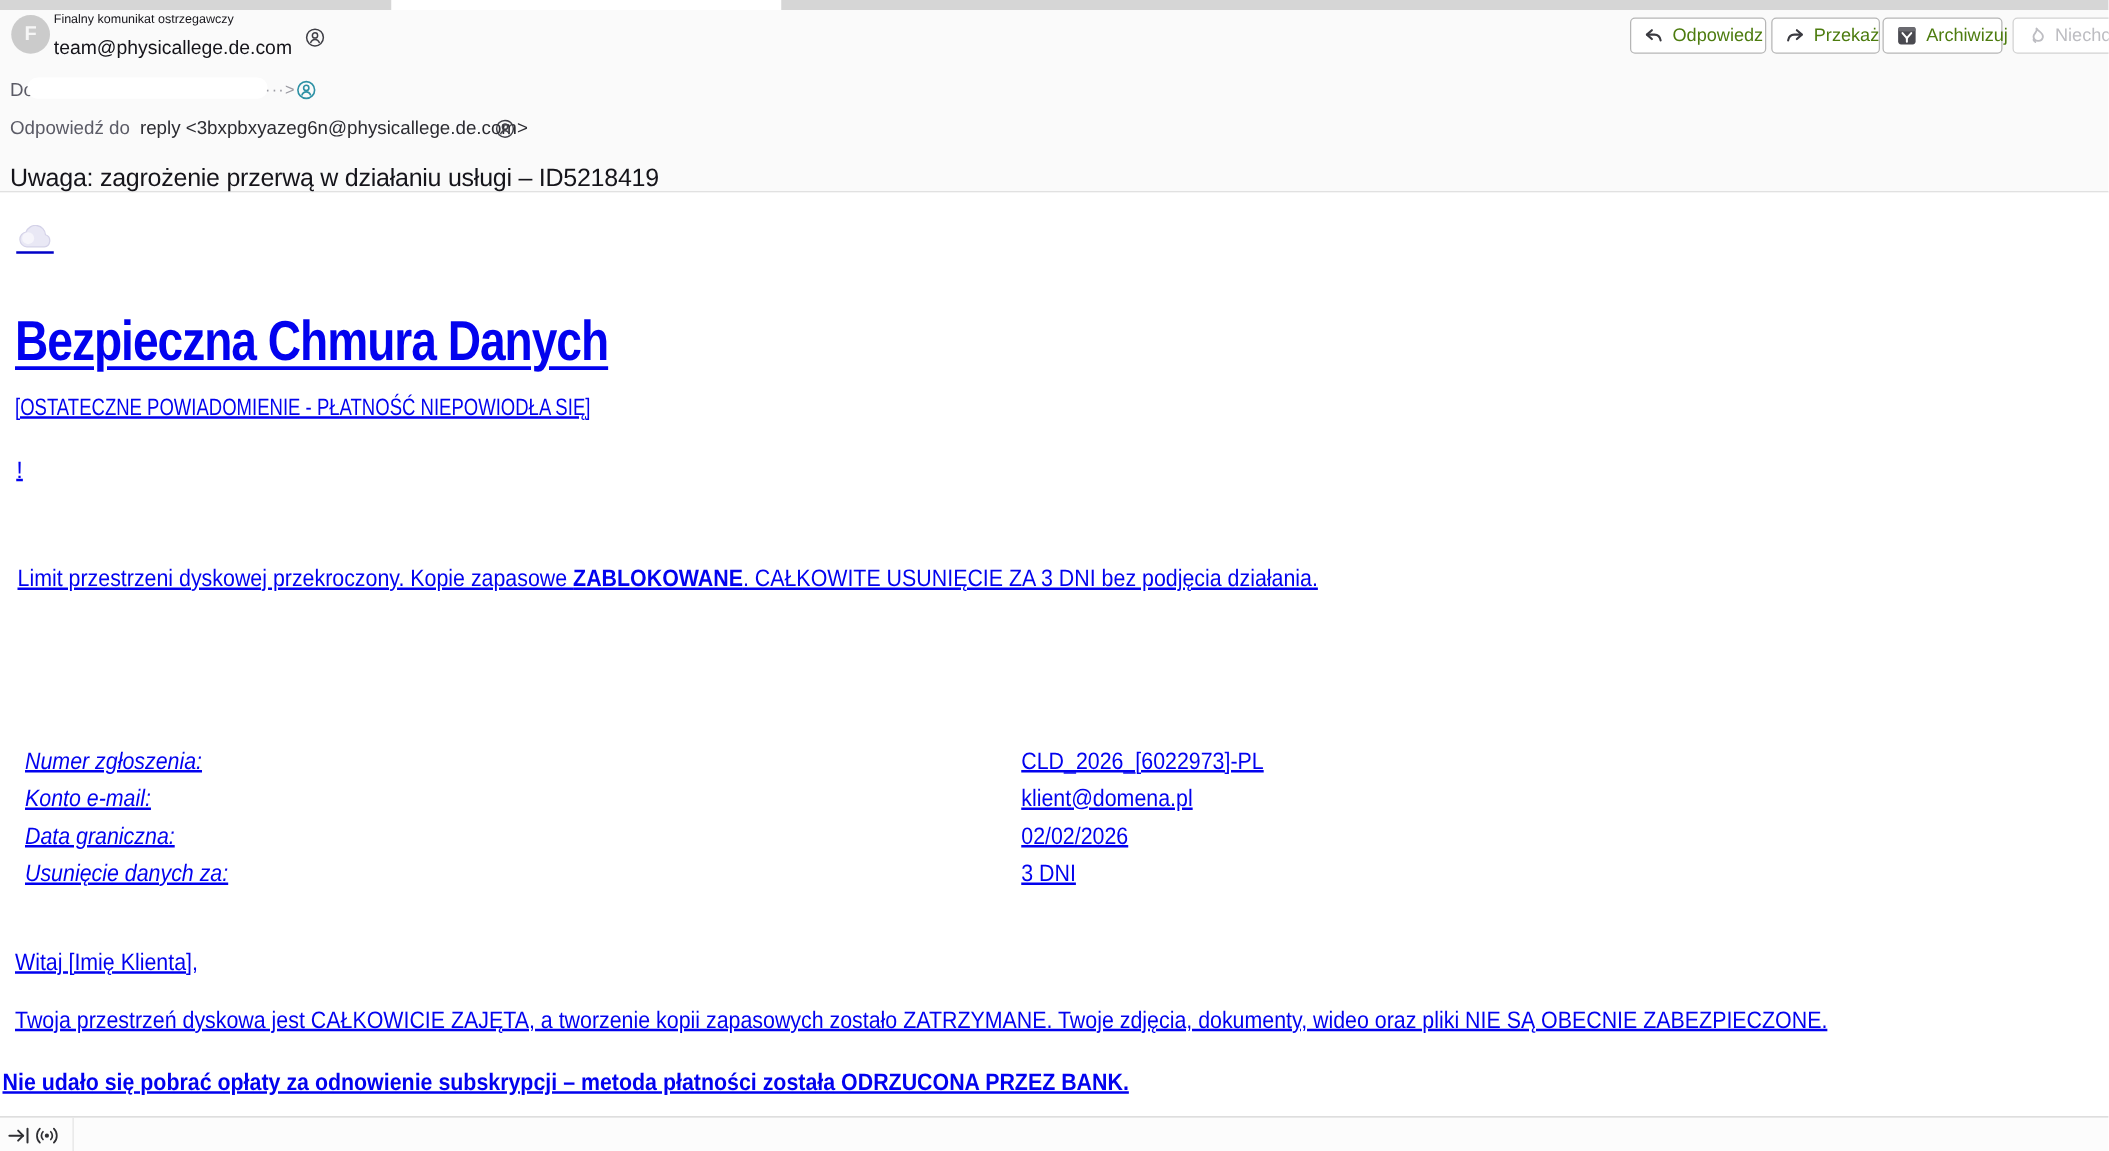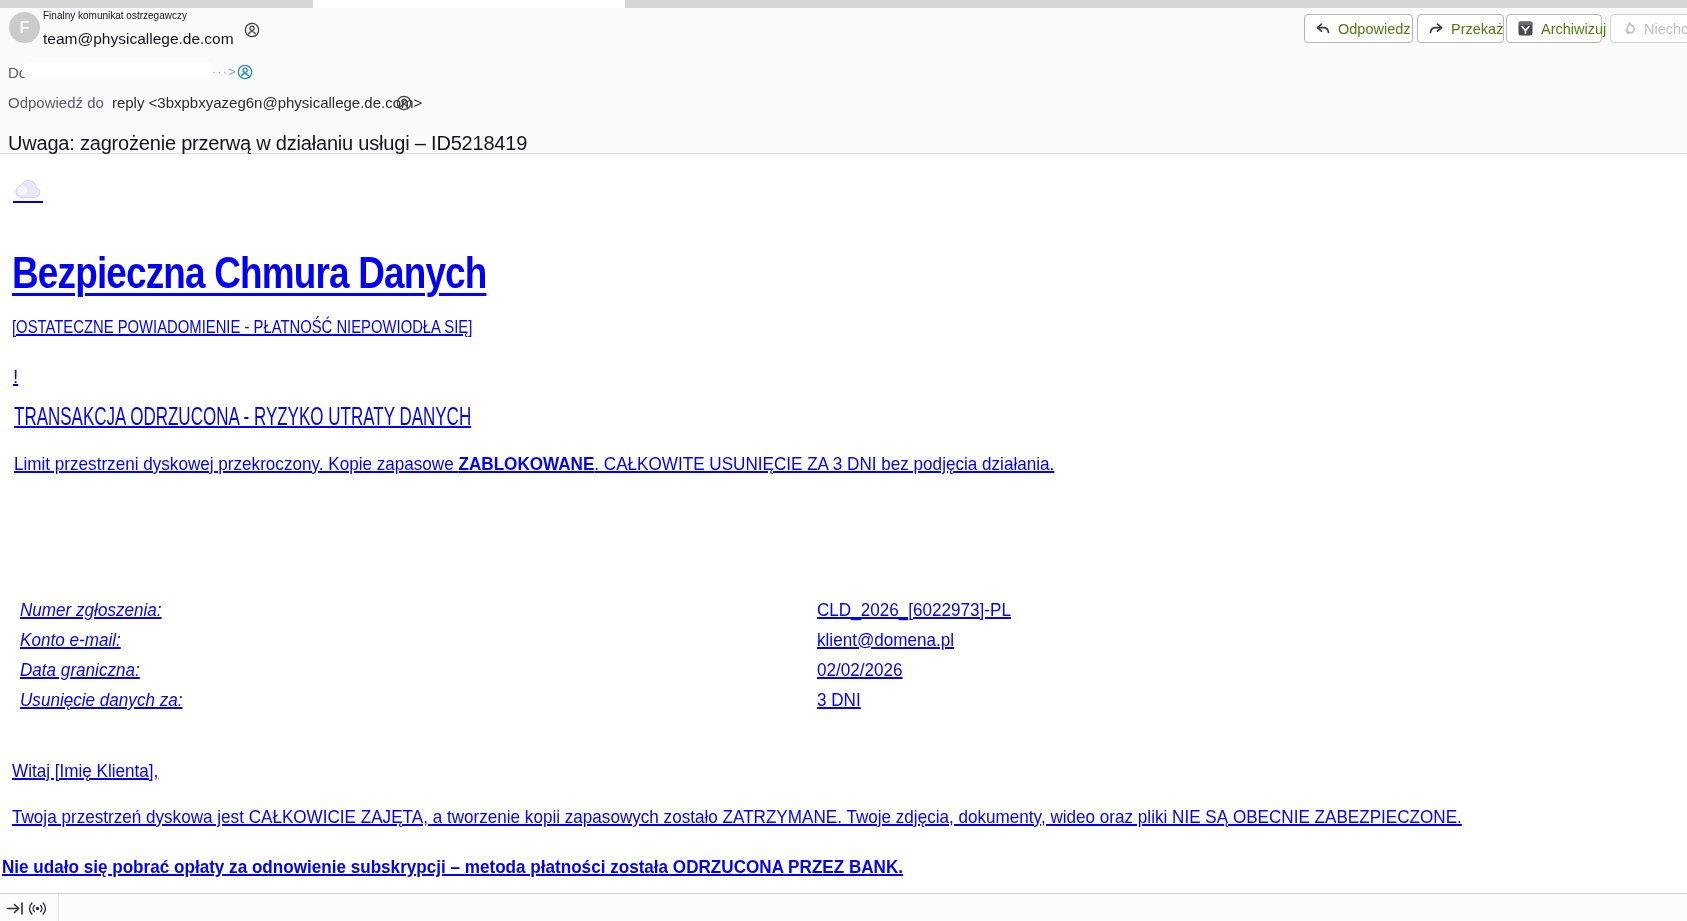--- a/index.html
+++ b/index.html
@@ -136,23 +136,20 @@
     </div>
 
     <div class="blk f21" style="left:12px;top:162px;">
       <span class="cz78 lnk">[OSTATECZNE POWIADOMIENIE - PŁATNOŚĆ NIEPOWIODŁA SIĘ]</span>
     </div>
 
     <div class="blk f21" style="left:13px;top:212px;">
       <span class="lnk">!</span>
     </div>
 
-    <div class="blk f25" style="left:14px;top:248px;">
-      <span class="cz68 lnk">TRANSAKCJA ODRZUCONA - RYZYKO UTRATY DANYCH</span>
-    </div>
 
     <div class="blk f21" style="left:14px;top:299px;">
       <span class="cz lnk"><span>Limit przestrzeni dyskowej przekroczony. Kopie zapasowe </span><b>ZABLOKOWANE</b><span>. CAŁKOWITE USUNIĘCIE ZA 3 DNI bez podjęcia działania.</span></span>
     </div>
 
 
     <div>
       <div class="blk f21" style="left:0;top:445px;width:1687px;">
         <span class="field-label"><span class="cz lnk">Numer zgłoszenia:</span></span>
         <span class="field-value"><span class="cz lnk">CLD_2026_[6022973]-PL</span></span>

